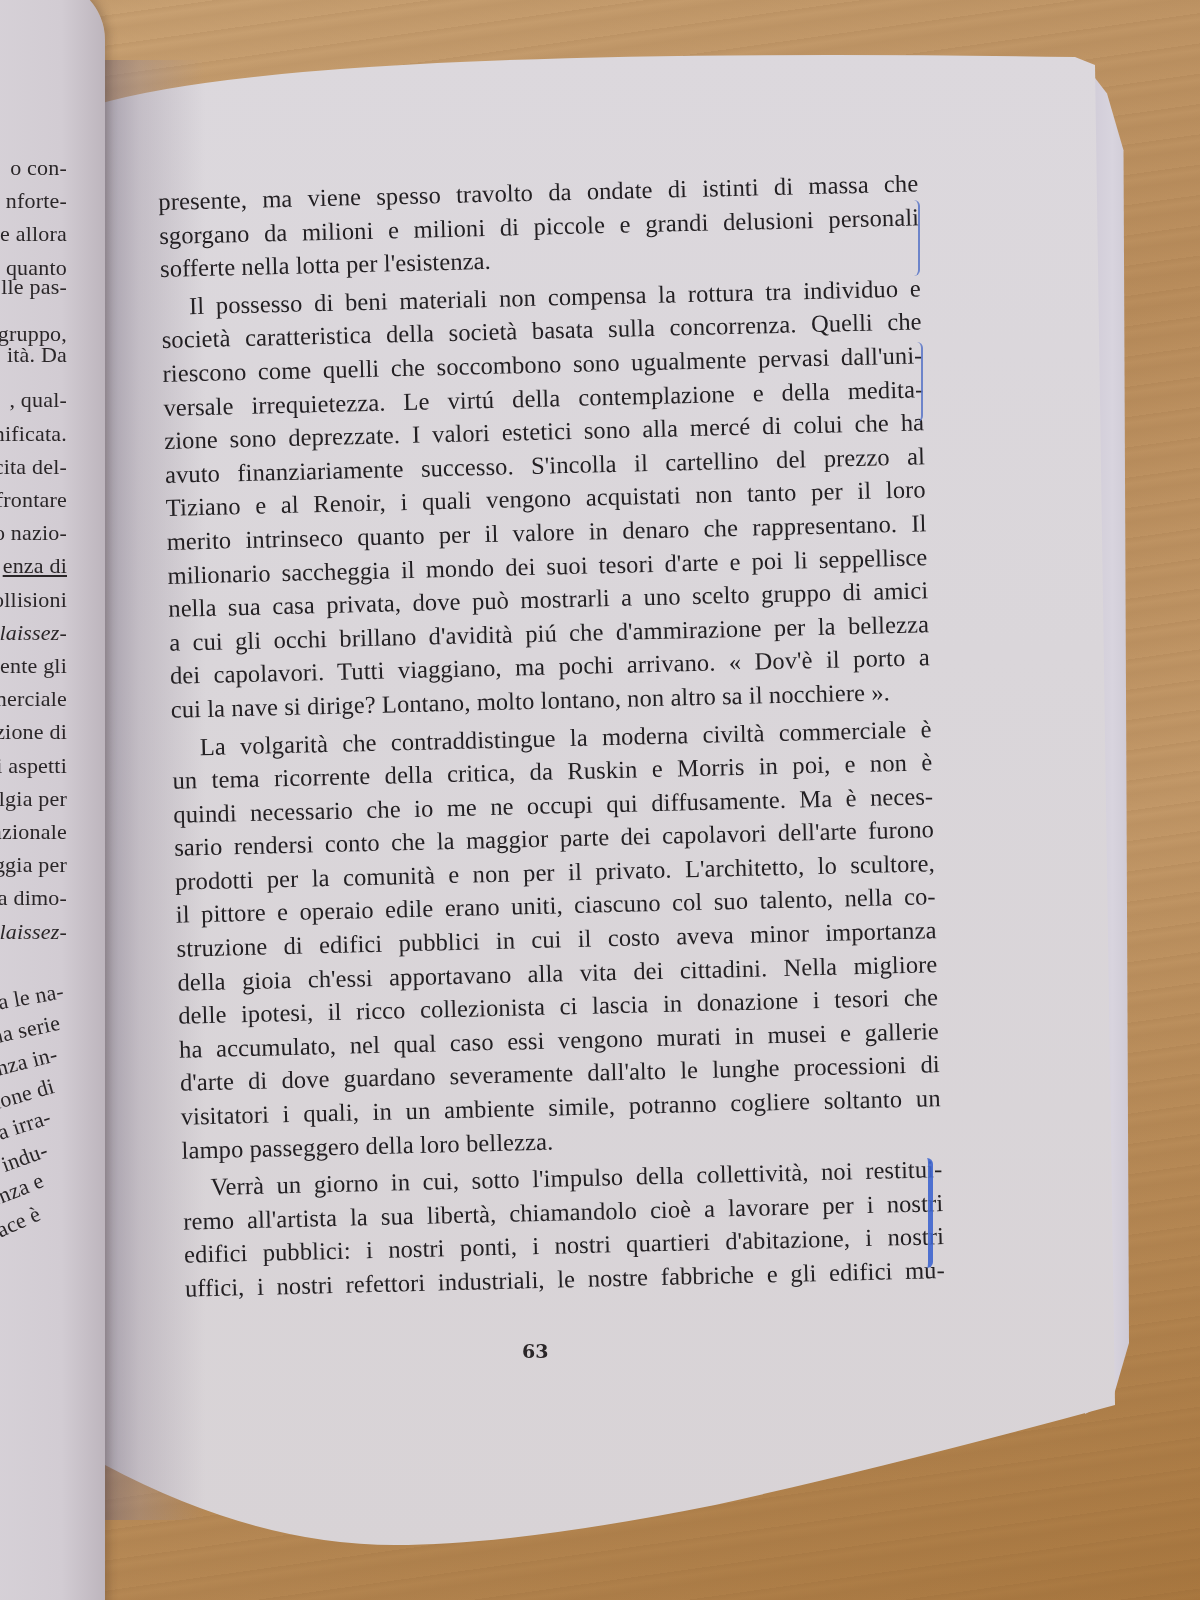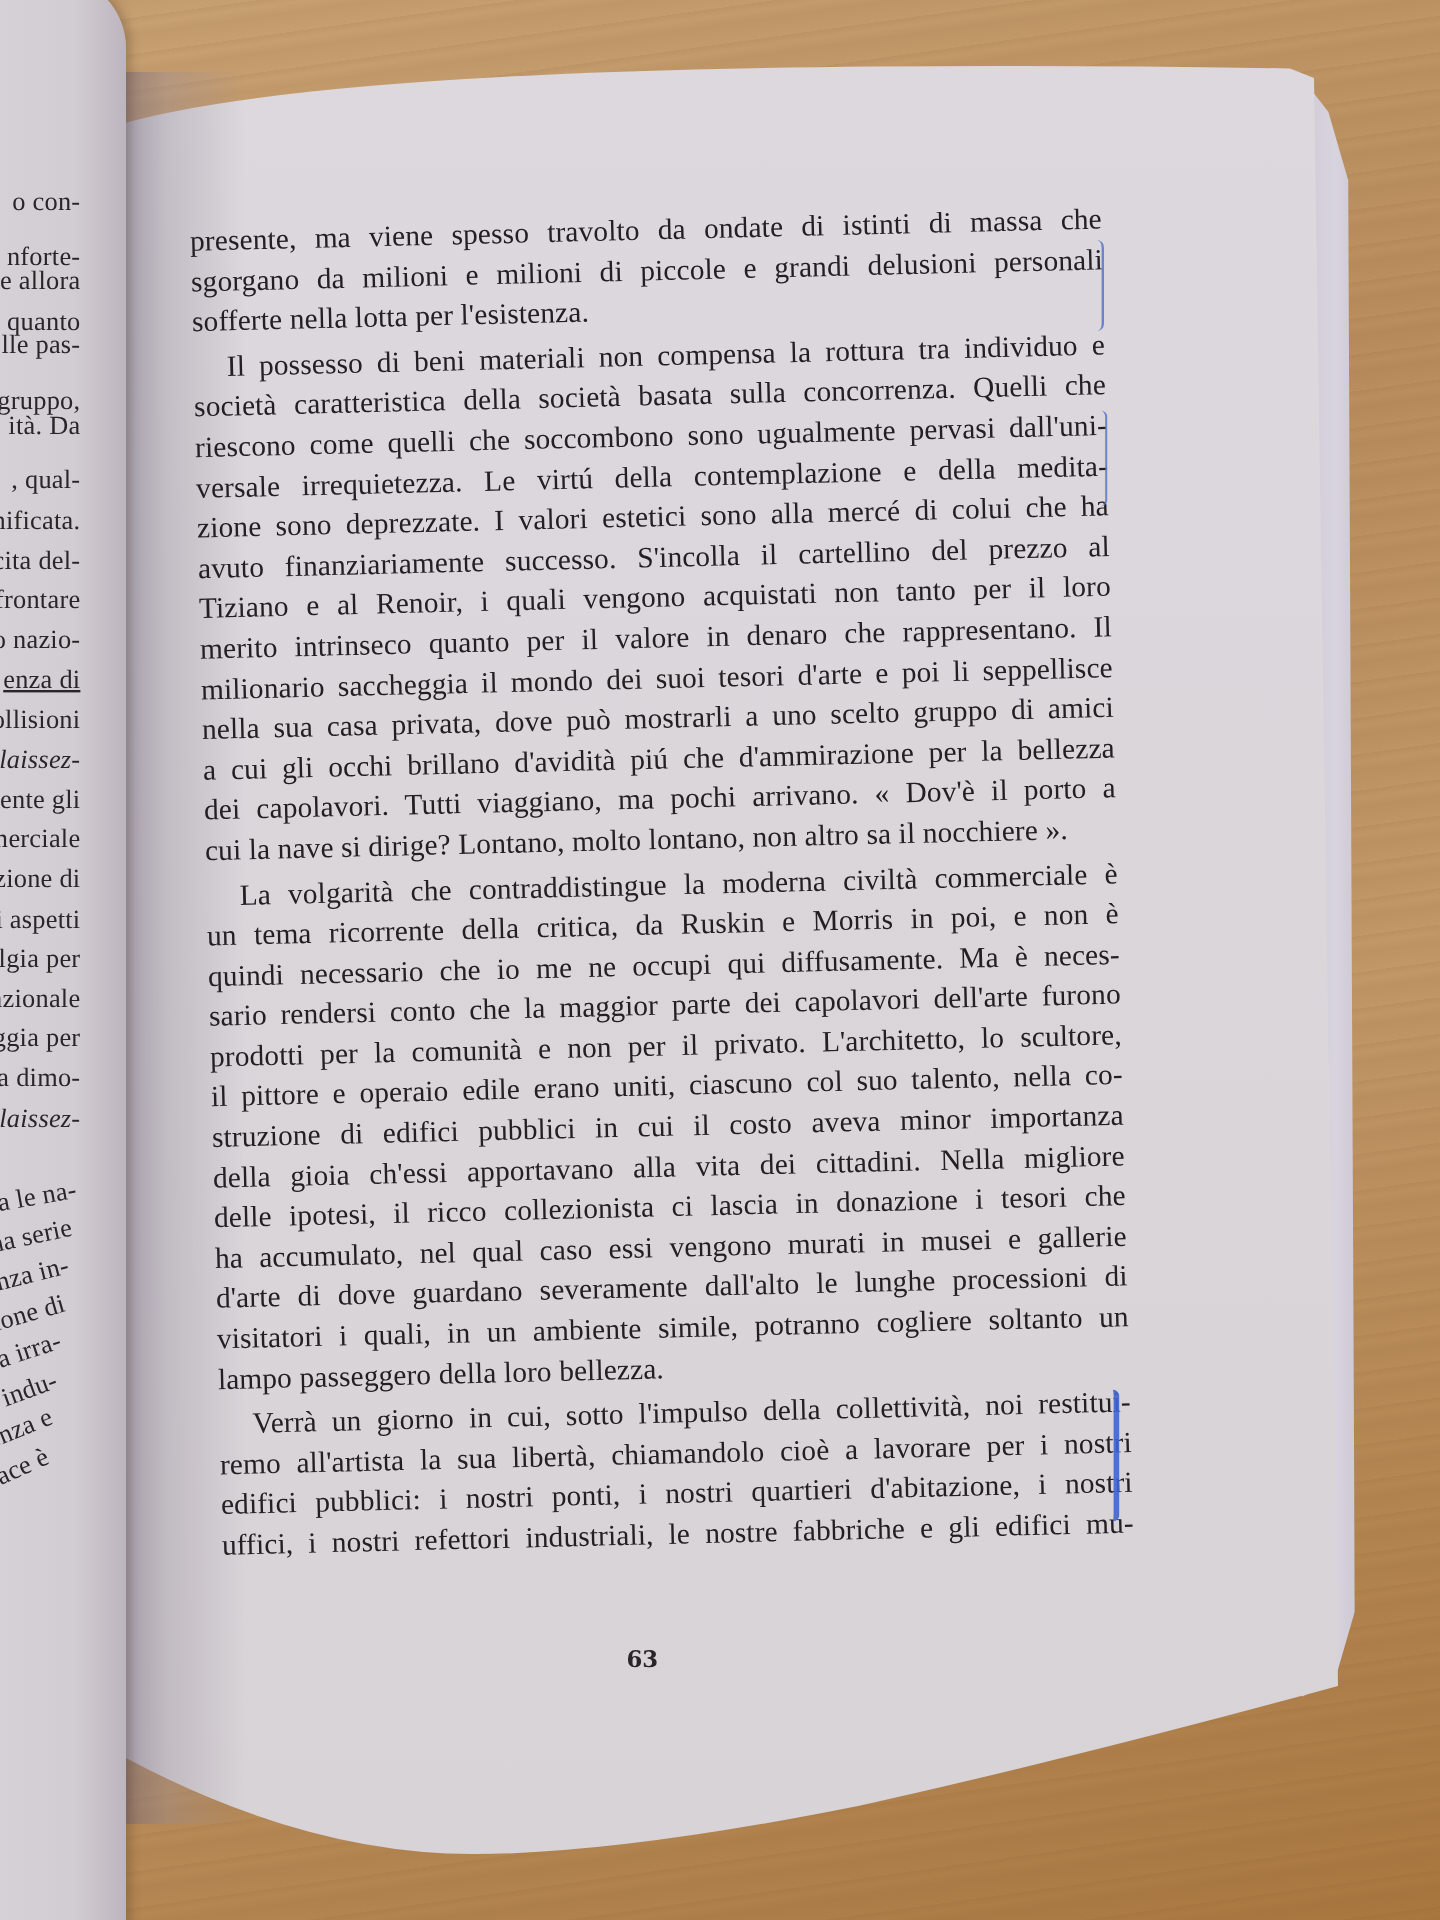--- a/index.html
+++ b/index.html
@@ -60,42 +60,41 @@
     text-align: justify; text-align-last: justify;
     letter-spacing: 0.1px;
   }
   .line.last { text-align-last: left; }
   .line.indent { padding-left: 28px; }
   .para-gap { height: 4px; }
   .page-number {
     position: absolute; left: 522px; top: 1340px;
     font-size: 19px; font-weight: bold; color: #2a2628;
     font-family: "DejaVu Serif", serif;
-    margin-top: 32px;
   }
   .pen-mark {
     position: absolute; border-right: 2.5px solid #5a76c8; border-radius: 0 6px 6px 0;
     opacity: 0.85;
   }
   .pen-mark.heavy { border-right: 5px solid #3f66d0; opacity: 0.9; }
 </style>
 </head>
 <body>
 
 <div class="woodgrain"></div>
 
 <div class="page-stack"></div>
 
 <div class="right-page"></div>
 <div class="gutter-shadow"></div>
 
 <div class="left-page">
   <div class="left-lines" id="left-lines">
       <div class="left-line" style="top: 0px; right: 38px;">o con-</div>
-      <div class="left-line" style="top: 46px; right: 38px;">nforte-</div>
+      <div class="left-line" style="top: 33px; right: 38px;">nforte-</div>
       <div class="left-line" style="top: 66.4px; right: 38px;">e allora</div>
       <div class="left-line" style="top: 99.6px; right: 38px;">quanto</div>
       <div class="left-line" style="top: 119px; right: 38px;">lle pas-</div>
       <div class="left-line" style="top: 166px; right: 38px;">gruppo,</div>
       <div class="left-line" style="top: 187px; right: 38px;">ità. Da</div>
       <div class="left-line" style="top: 232.4px; right: 38px; margin-left: 20px;">, qual-</div>
       <div class="left-line" style="top: 265.6px; right: 38px;">nificata.</div>
       <div class="left-line" style="top: 298.8px; right: 38px;">cita del-</div>
       <div class="left-line" style="top: 332px; right: 38px;">frontare</div>
       <div class="left-line" style="top: 365.2px; right: 38px;">o nazio-</div>

